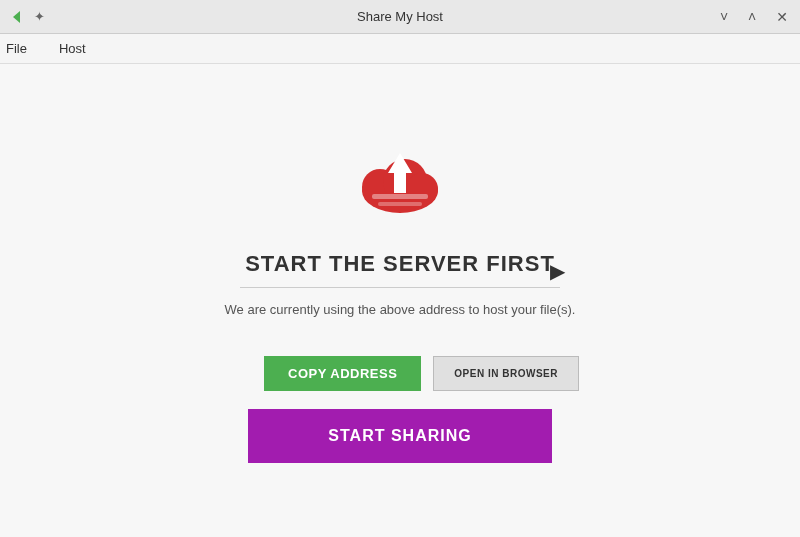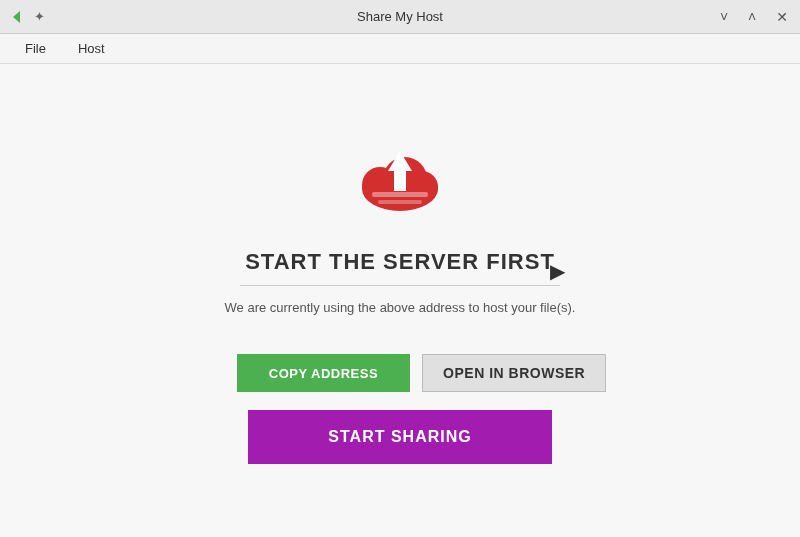--- a/index.html
+++ b/index.html
@@ -61,21 +61,21 @@
       font-size: 14px;
       color: #555;
     }
 
     
     .menu-bar {
       display: flex;
       align-items: center;
       background: #f5f5f5;
       height: 30px;
-      padding: 0 19px;
+      padding: 0 0;
       gap: 20px;
       border-bottom: 1px solid #ddd;
     }
 
     .menu-item {
       font-size: 13px;
       color: #333;
       cursor: pointer;
       padding: 4px 6px;
     }
@@ -126,35 +126,35 @@
     .button-row {
       display: flex;
       gap: 12px;
       margin-bottom: 18px;
     }
 
     .btn-copy {
       background: #4caf50;
       color: #fff;
       border: none;
-      padding: 10px 32px;
+      padding: 10px 24px;
       font-size: 13px;
       font-weight: 700;
       letter-spacing: 0.5px;
       cursor: pointer;
       text-transform: uppercase;
       margin-left: 43px;
     }
 
     .btn-browser {
       background: #e0e0e0;
       color: #333;
       border: 1px solid #bbb;
       padding: 10px 20px;
-      font-size: 14px;
+      font-size: 10px;
       font-weight: 600;
       letter-spacing: 0.5px;
       cursor: pointer;
       text-transform: uppercase;
     }
 
     
     .btn-start {
       background: #a21caf;
       color: #fff;

